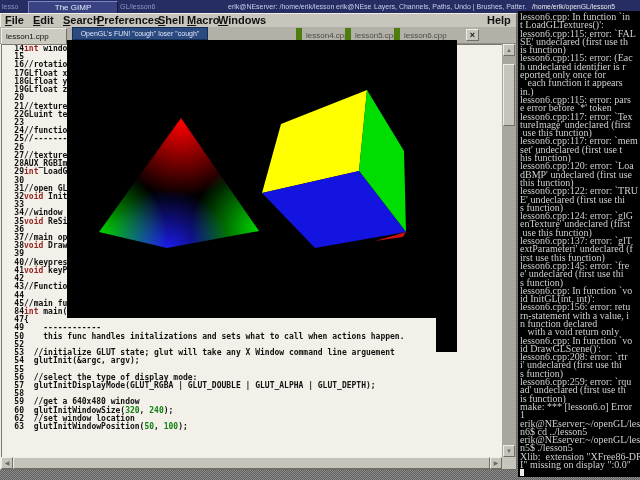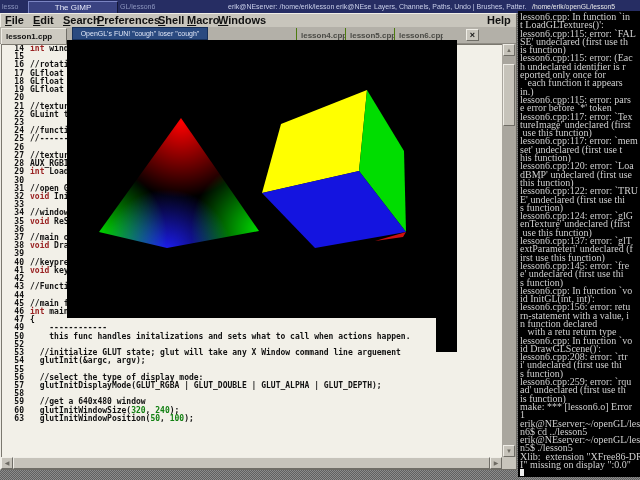--- a/index.html
+++ b/index.html
@@ -25,34 +25,34 @@
   
   #nedit{left:0;top:13px;width:517px;height:457px;background:#c8c5bc;
     border-top:1px solid #efede6;border-left:1px solid #efede6;
     border-right:1px solid #6f6d66;border-bottom:1px solid #6f6d66;box-sizing:border-box;}
   #menubar{left:0;top:14px;width:516px;height:13px;}
   .menu-item{position:absolute;top:0;height:13px;line-height:13px;font-size:11px;
     font-weight:bold;color:#111;white-space:nowrap;}
   .menu-item .mn{text-decoration:underline;}
   #help-menu{position:absolute;left:487px;top:0;}
   #tabbar{left:0;top:27px;width:516px;height:17px;background:#b3b0a8;border-bottom:1px solid #8f8c84;box-sizing:border-box;}
-  .tab{position:absolute;top:1px;height:15px;line-height:15px;font-size:8px;font-weight:bold;
+  .tab{position:absolute;top:1px;height:15px;line-height:15px;font-size:8px;font-weight:normal;
     padding:0 4px;color:#333;white-space:nowrap;overflow:hidden;}
   .tab.active{background:#cdcac1;color:#101010;
     border-top:1px solid #efede6;border-left:1px solid #efede6;border-right:1px solid #6f6d66;}
-  .tab.dim{border-left:1px solid #4d7c0f;color:#4a4a45;}
+  .tab.dim{border-left:6px solid #4d7c0f;color:#4a4a45;}
   #tab-close{position:absolute;left:466px;top:2px;width:13px;height:12px;background:#c8c5bc;
     border-top:1px solid #efede6;border-left:1px solid #efede6;
     border-right:1px solid #6f6d66;border-bottom:1px solid #6f6d66;box-sizing:border-box;
     font-size:9px;line-height:10px;text-align:center;color:#111;font-weight:bold;}
   #textarea{left:1px;top:44px;width:501px;height:413px;background:#f2f0e8;
     border-top:1px solid #7b786f;border-left:1px solid #7b786f;box-sizing:border-box;overflow:hidden;}
   .code-line{height:8.23px;white-space:pre;font-family:"DejaVu Sans Mono",monospace;
     font-size:8px;font-weight:bold;line-height:8.23px;color:#111;}
-  .code-line .ln{display:inline-block;width:22px;text-align:right;margin-right:6px;color:#111;}
+  .code-line .ln{display:inline-block;width:22px;text-align:right;margin-right:0;color:#111;}
   .c-k{color:#992222;}
   .c-n{color:#128012;}
   .c-p{color:#111;}
   
   .sb{background:#a9a69e;}
   #vsb{left:502px;top:44px;width:14px;height:413px;}
   #hsb{left:1px;top:457px;width:501px;height:12px;}
   .sb-btn{position:absolute;width:12px;height:12px;background:#c6c3ba;
     border-top:1px solid #efede6;border-left:1px solid #efede6;
     border-right:1px solid #6f6d66;border-bottom:1px solid #6f6d66;box-sizing:border-box;
@@ -141,33 +141,34 @@
       <div class="code-line"><span class="ln">36</span></div>
       <div class="code-line"><span class="ln">37</span><span class="c-p">//main open</span></div>
       <div class="code-line"><span class="ln">38</span><span class="c-k">void</span><span class="c-p"> DrawGL</span></div>
       <div class="code-line"><span class="ln">39</span></div>
       <div class="code-line"><span class="ln">40</span><span class="c-p">//keypress </span></div>
       <div class="code-line"><span class="ln">41</span><span class="c-k">void</span><span class="c-p"> keyPre</span></div>
       <div class="code-line"><span class="ln">42</span></div>
       <div class="code-line"><span class="ln">43</span><span class="c-p">//Functions</span></div>
       <div class="code-line"><span class="ln">44</span></div>
       <div class="code-line"><span class="ln">45</span><span class="c-p">//main func</span></div>
-      <div class="code-line"><span class="ln">46</span><span class="c-k">int</span><span class="c-p"> main(in</span></div>
+      <div class="code-line"><span class="ln">84</span><span class="c-k">int</span><span class="c-p"> main(in</span></div>
       <div class="code-line"><span class="ln">47</span><span class="c-p">{</span></div>
       <div class="code-line"><span class="ln">49</span><span class="c-p">    ------------</span></div>
       <div class="code-line"><span class="ln">50</span><span class="c-p">    this func handles initalizations and sets what to call when actions happen.</span></div>
       <div class="code-line"><span class="ln">52</span></div>
       <div class="code-line"><span class="ln">53</span><span class="c-p">  //initialize GLUT state; glut will take any X Window command line arguement</span></div>
       <div class="code-line"><span class="ln">54</span><span class="c-p">  glutInit(&amp;argc, argv);</span></div>
       <div class="code-line"><span class="ln">55</span></div>
       <div class="code-line"><span class="ln">56</span><span class="c-p">  //select the type of display mode:</span></div>
       <div class="code-line"><span class="ln">57</span><span class="c-p">  glutInitDisplayMode(GLUT_RGBA | GLUT_DOUBLE | GLUT_ALPHA | GLUT_DEPTH);</span></div>
       <div class="code-line"><span class="ln">58</span></div>
       <div class="code-line"><span class="ln">59</span><span class="c-p">  //get a 640x480 window</span></div>
       <div class="code-line"><span class="ln">60</span><span class="c-p">  glutInitWindowSize(</span><span class="c-n">320</span><span class="c-p">, </span><span class="c-n">240</span><span class="c-p">);</span></div>
+      <div class="code-line"><span class="ln">62</span><span class="c-p">  //set window location</span></div>
       <div class="code-line"><span class="ln">63</span><span class="c-p">  glutInitWindowPosition(</span><span class="c-n">50</span><span class="c-p">, </span><span class="c-n">100</span><span class="c-p">);</span></div>
     </div>
 </div>
 
 <div id="vsb" class="abs sb">
   <div class="sb-btn" style="left:1px;top:0;">▲</div>
   <div class="sb-thumb" style="left:1px;top:20px;width:12px;height:62px;"></div>
   <div class="sb-btn" style="left:1px;top:401px;">▼</div>
 </div>
 <div id="hsb" class="abs sb">
@@ -222,21 +223,21 @@
       <div class="term-line">extParameteri' undeclared (f</div>
       <div class="term-line">irst use this function)</div>
       <div class="term-line">lesson6.cpp:145: error: `fre</div>
       <div class="term-line">e' undeclared (first use thi</div>
       <div class="term-line">s function)</div>
       <div class="term-line">lesson6.cpp: In function `vo</div>
       <div class="term-line">id InitGL(int, int)':</div>
       <div class="term-line">lesson6.cpp:156: error: retu</div>
       <div class="term-line">rn-statement with a value, i</div>
       <div class="term-line">n function declared</div>
-      <div class="term-line">   with a retu return type</div>
+      <div class="term-line">   with a void return only</div>
       <div class="term-line">lesson6.cpp: In function `vo</div>
       <div class="term-line">id DrawGLScene()':</div>
       <div class="term-line">lesson6.cpp:208: error: `rtr</div>
       <div class="term-line">i' undeclared (first use thi</div>
       <div class="term-line">s function)</div>
       <div class="term-line">lesson6.cpp:259: error: `rqu</div>
       <div class="term-line">ad' undeclared (first use th</div>
       <div class="term-line">is function)</div>
       <div class="term-line">make: *** [lesson6.o] Error </div>
       <div class="term-line">1</div>

